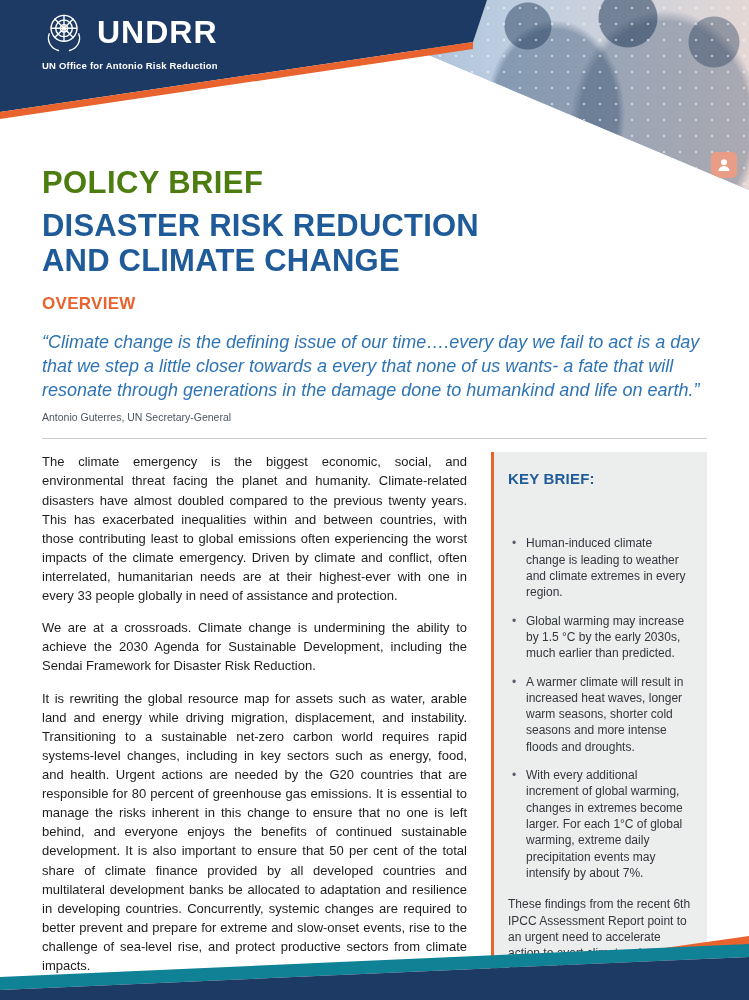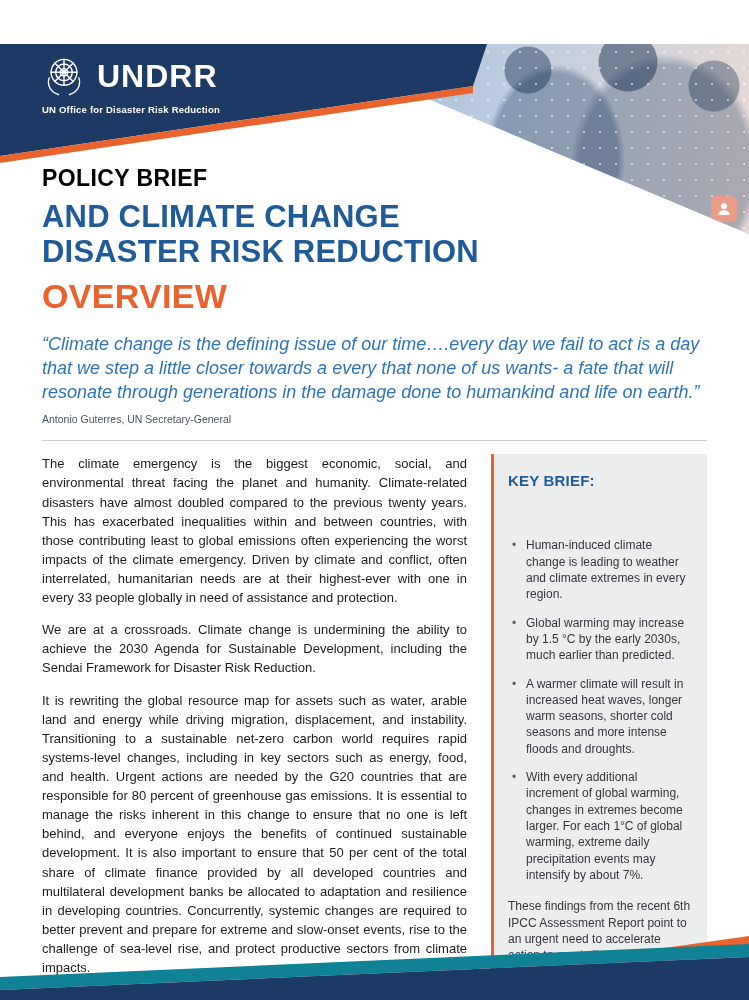--- a/index.html
+++ b/index.html
@@ -4,21 +4,21 @@
 <style>
   * { margin:0; padding:0; box-sizing:border-box; }
   html,body { background:#ffffff; }
   body { font-family:"Liberation Sans", sans-serif; }
   .page {
     position:relative; width:749px; height:1000px; margin:0 auto;
     background:#ffffff; overflow:hidden;
   }
 
   
-  .header { position:absolute; top:0; left:0; width:749px; height:210px;margin-top:44px; }
+  .header { position:absolute; top:0; left:0; width:749px; height:210px; }
 
   .photo {
     position:absolute; inset:0; z-index:1;
     clip-path: polygon(452px 0, 749px 0, 749px 190px, 405px 45px);
     background-color:#9db4cd;
     background-image:
       radial-gradient(rgba(255,255,255,.55) 1px, transparent 1.6px),
       radial-gradient(circle 24px at 528px 26px, rgba(25,50,82,.45) 96%, transparent 100%),
       radial-gradient(circle 30px at 628px 18px, rgba(25,50,82,.50) 96%, transparent 100%),
       radial-gradient(circle 26px at 714px 42px, rgba(25,50,82,.38) 96%, transparent 100%),
@@ -42,24 +42,24 @@
   }
   .logo { position:absolute; left:40px; top:8px; z-index:5; display:flex; align-items:center; gap:9px; }
   .logo-text { color:#ffffff; font-size:32px; font-weight:bold; letter-spacing:1px; }
   .tagline {
     position:absolute; left:42px; top:60px; z-index:5;
     color:#ffffff; font-size:9.5px; font-weight:bold; letter-spacing:.2px;
   }
 
   
   .content { position:absolute; left:42px; right:42px; top:165px; z-index:6; }
-  .kicker { color:#000000; font-size:23px; font-weight:bold; letter-spacing:.4px; }
+  .kicker { color:#4d7c0f; font-size:31px; font-weight:bold; letter-spacing:.4px; }
   .title { margin-top:7px; color:#1f5b99; font-size:31px; font-weight:bold; line-height:1.13; letter-spacing:.2px; }
   .title span { display:block; }
-  .overview { margin-top:8px; color:#e8632d; font-size:34px; font-weight:bold; letter-spacing:.3px; }
+  .overview { margin-top:16px; color:#e8632d; font-size:17px; font-weight:bold; letter-spacing:.3px; }
   .quote { margin-top:16px; color:#2e74b5; font-size:18px; font-style:italic; line-height:1.34; }
   .attribution { margin-top:9px; color:#4a5560; font-size:10.5px; font-weight:normal; }
   .divider { margin-top:15px; border:none; border-top:1px solid #c8ccd0; }
 
   .columns { display:flex; margin-top:13px; align-items:flex-start; }
   .body-col { flex:1 1 auto; margin-right:24px; }
   .body-col p {
     color:#1d1d1f; font-size:13px; line-height:1.47; text-align:justify;
     margin-bottom:13px;
   }
@@ -113,28 +113,28 @@
           <line x1="12" y1="22" x2="40" y2="22"></line>
           <line x1="26" y1="8" x2="26" y2="36"></line>
           <line x1="16" y1="12" x2="36" y2="32"></line>
           <line x1="36" y1="12" x2="16" y2="32"></line>
           <path d="M10 28 C7 36 12 44 20 46"></path>
           <path d="M42 28 C45 36 40 44 32 46"></path>
         </g>
       </svg>
       <span class="logo-text">UNDRR</span>
     </div>
-    <div class="tagline">UN Office for Disaster Risk Reduction</div>
+    <div class="tagline">UN Office for Antonio Risk Reduction</div>
   </header>
 
   <main class="content">
     <div class="kicker">POLICY BRIEF</div>
     <h1 class="title">
+      <span>DISASTER RISK REDUCTION</span>
       <span>AND CLIMATE CHANGE</span>
-      <span>DISASTER RISK REDUCTION</span>
     </h1>
     <h2 class="overview">OVERVIEW</h2>
     <p class="quote">“Climate change is the defining issue of our time….every day we fail to act is a day that we step a little closer towards a every that none of us wants- a fate that will resonate through generations in the damage done to humankind and life on earth.”</p>
     <div class="attribution">Antonio Guterres, UN Secretary-General</div>
     <hr class="divider">
 
     <div class="columns">
       <article class="body-col">
         <p>The climate emergency is the biggest economic, social, and environmental threat facing the planet and humanity. Climate-related disasters have almost doubled compared to the previous twenty years. This has exacerbated inequalities within and between countries, with those contributing least to global emissions often experiencing the worst impacts of the climate emergency. Driven by climate and conflict, often interrelated, humanitarian needs are at their highest-ever with one in every 33 people globally in need of assistance and protection.</p>
         <p>We are at a crossroads.  Climate change is undermining the ability to achieve the 2030 Agenda for Sustainable Development, including the Sendai Framework for Disaster Risk Reduction.</p>

